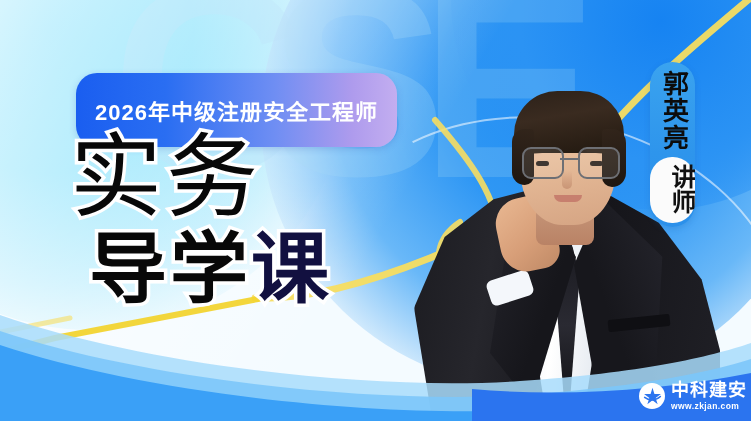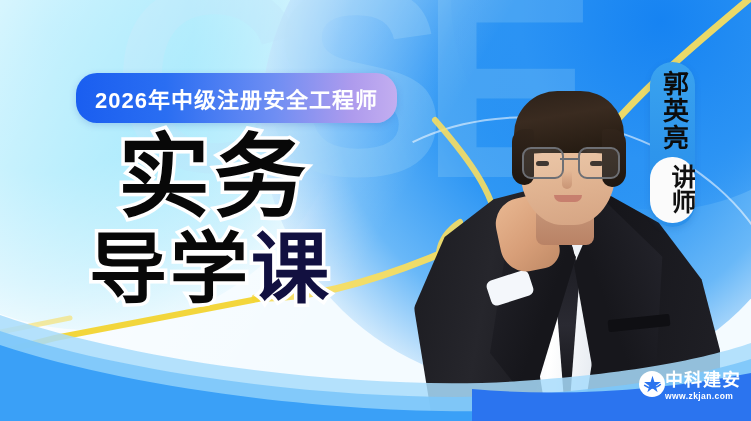--- a/index.html
+++ b/index.html
@@ -160,38 +160,37 @@
   .p-eyeR{left:188px;}
   .p-browL,.p-browR{position:absolute;width:20px;height:4px;background:#2b2016;border-radius:3px;bottom:268px;}
   .p-browL{left:130px;transform:rotate(-4deg);}
   .p-browR{left:184px;transform:rotate(4deg);}
   .p-nose{position:absolute;left:160px;bottom:232px;width:10px;height:18px;background:linear-gradient(180deg,rgba(190,140,110,0),#c99576);border-radius:0 0 6px 6px;}
   .p-mouth{position:absolute;left:152px;bottom:219px;width:28px;height:7px;background:#c77f6e;border-radius:0 0 12px 12px;}
 
   
   .badge{
     position:absolute;left:76px;top:73px;
-    height:42px;padding:4px 19px;
+    height:42px;padding:16px 19px;
     display:flex;align-items:center;
     border-radius:21px;
     background:linear-gradient(90deg,#1a5ef0 0%,#2a6ef2 28%,#6f8ef3 62%,#ae9bed 86%,#c3aef0 100%);
     box-shadow:0 2px 7px rgba(40,80,180,0.22);
     text-align:center;
   }
   .badge span{
     color:#ffffff;font-size:22px;font-weight:700;letter-spacing:1px;white-space:nowrap;
   }
 
   
   .title-wrap{position:absolute;left:70px;top:132px;}
   .t1{
-    font-size:92px;font-weight:700;line-height:0.98;color:#080808;letter-spacing:4px;
+    font-size:92px;font-weight:400;line-height:0.98;color:#080808;letter-spacing:4px;
     -webkit-text-stroke:7px #ffffff;paint-order:stroke fill;
     text-shadow:0 0 2px rgba(255,255,255,0.9);
-    margin-left:48px;
   }
   .t2{
     margin-top:8px;
     font-size:78px;font-weight:900;line-height:1;letter-spacing:3px;
     -webkit-text-stroke:7px #ffffff;paint-order:stroke fill;margin-left:19px;
   }
   .t2 .c1{color:#080808;}
   .t2 .c2{color:#121040;}
 
   
@@ -223,21 +222,21 @@
     box-sizing:border-box;
   }
 
   
   .waves{position:absolute;left:0;bottom:0;width:751px;height:150px;}
 
   
   .logo{
     position:absolute;right:0;bottom:0;
     width:124px;height:50px;
-    display:flex;align-items:flex-start;
+    display:flex;align-items:center;gap:6px;
     padding-left:12px;box-sizing:border-box;
   }
   .logo-mark{
     width:26px;height:26px;border-radius:50%;
     background:#ffffff;flex:0 0 auto;
     display:flex;align-items:center;justify-content:center;
   }
   .logo-text{display:flex;flex-direction:column;line-height:1;}
   .logo-cn{color:#ffffff;font-size:18px;font-weight:700;letter-spacing:1px;}
   .logo-url{color:#ffffff;font-size:8.5px;font-weight:700;letter-spacing:0.4px;margin-top:3px;}

